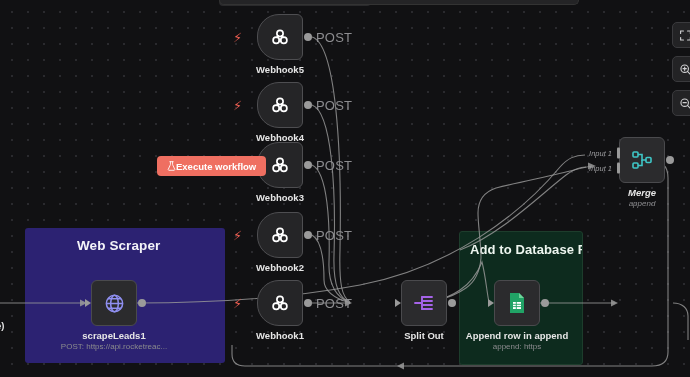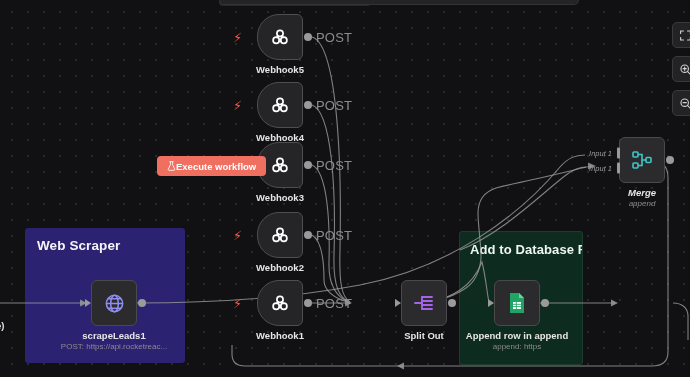--- a/index.html
+++ b/index.html
@@ -26,20 +26,21 @@
   .sticky-title{
     font-size:13.5px;
     font-weight:700;
     letter-spacing:.1px;
     padding:10px 0 0 12px;
     white-space:nowrap;
   }
   .sticky.scraper{
     left:25px;top:228px;width:160px;height:135px;
     background:#2c2272;
+    padding-left:40px;
   }
   .sticky.scraper .sticky-title{color:#f3f3f8;}
   .sticky.dbfix{
     left:459px;top:231px;width:122px;height:132px;
     background:#0d2b1e;
     border:1px solid #1d3d2c;
   }
   .sticky.dbfix .sticky-title{color:#eef6f0;font-size:13px;padding-left:10px;}
 
   

